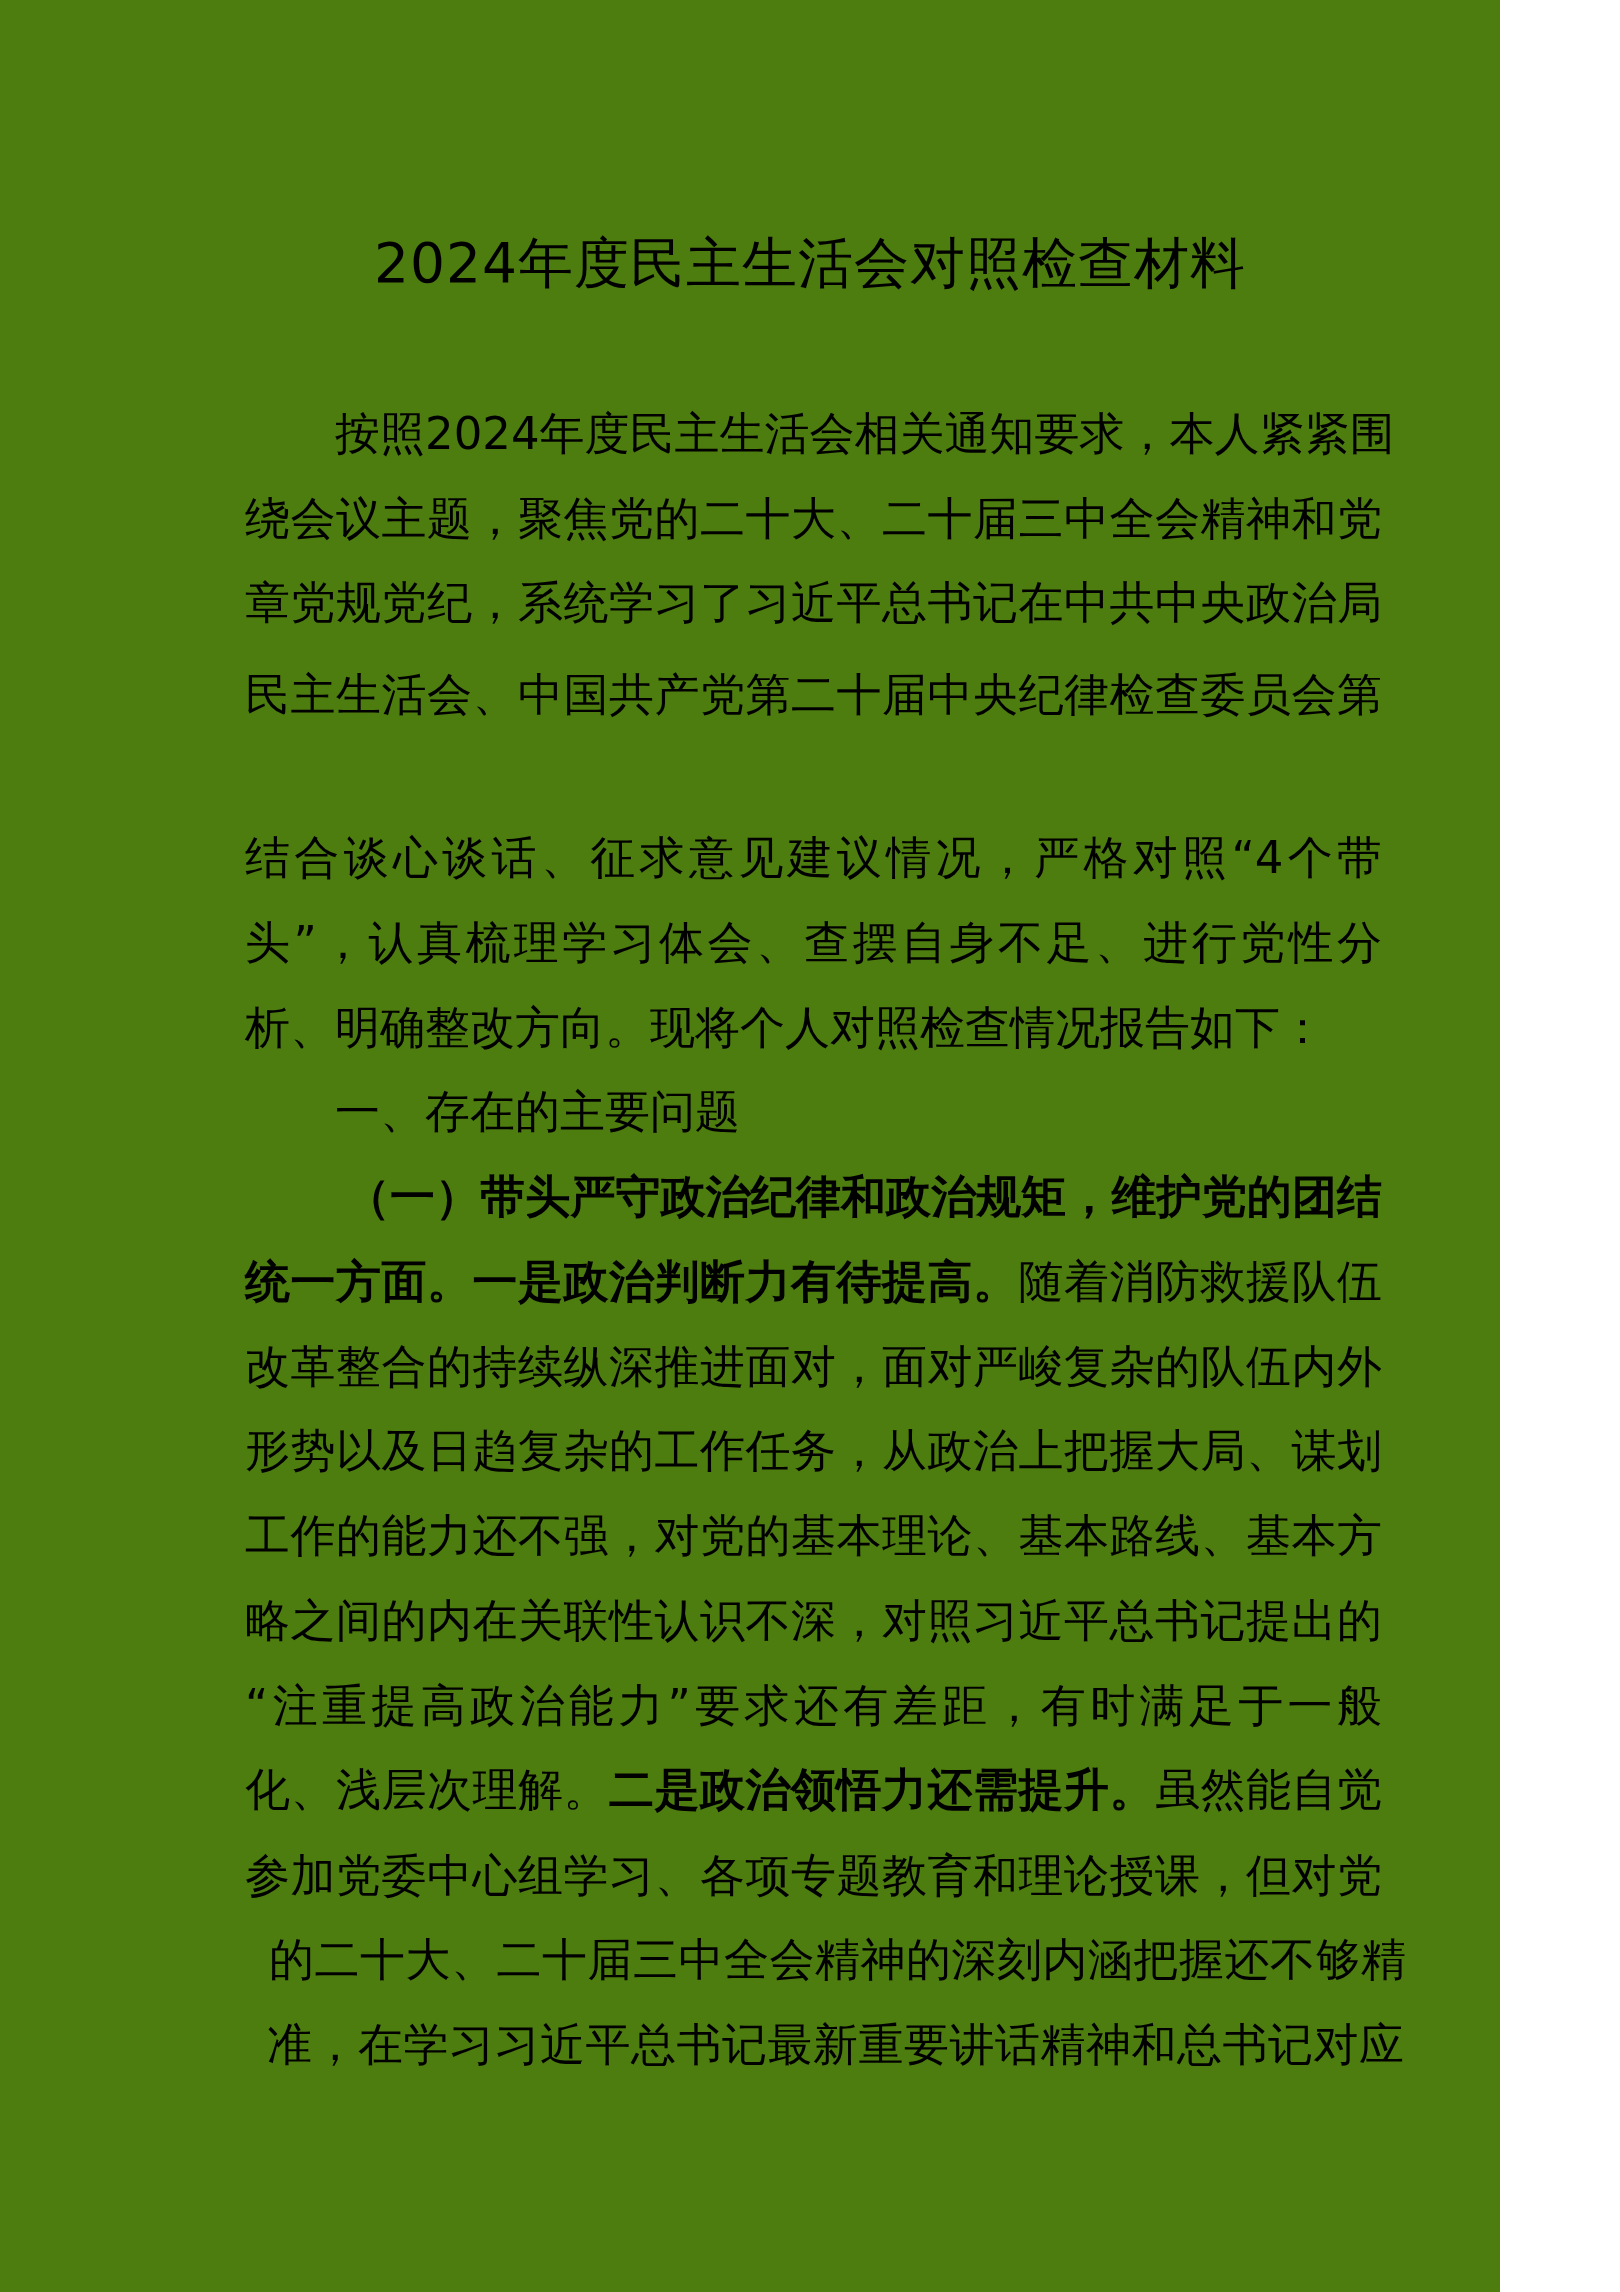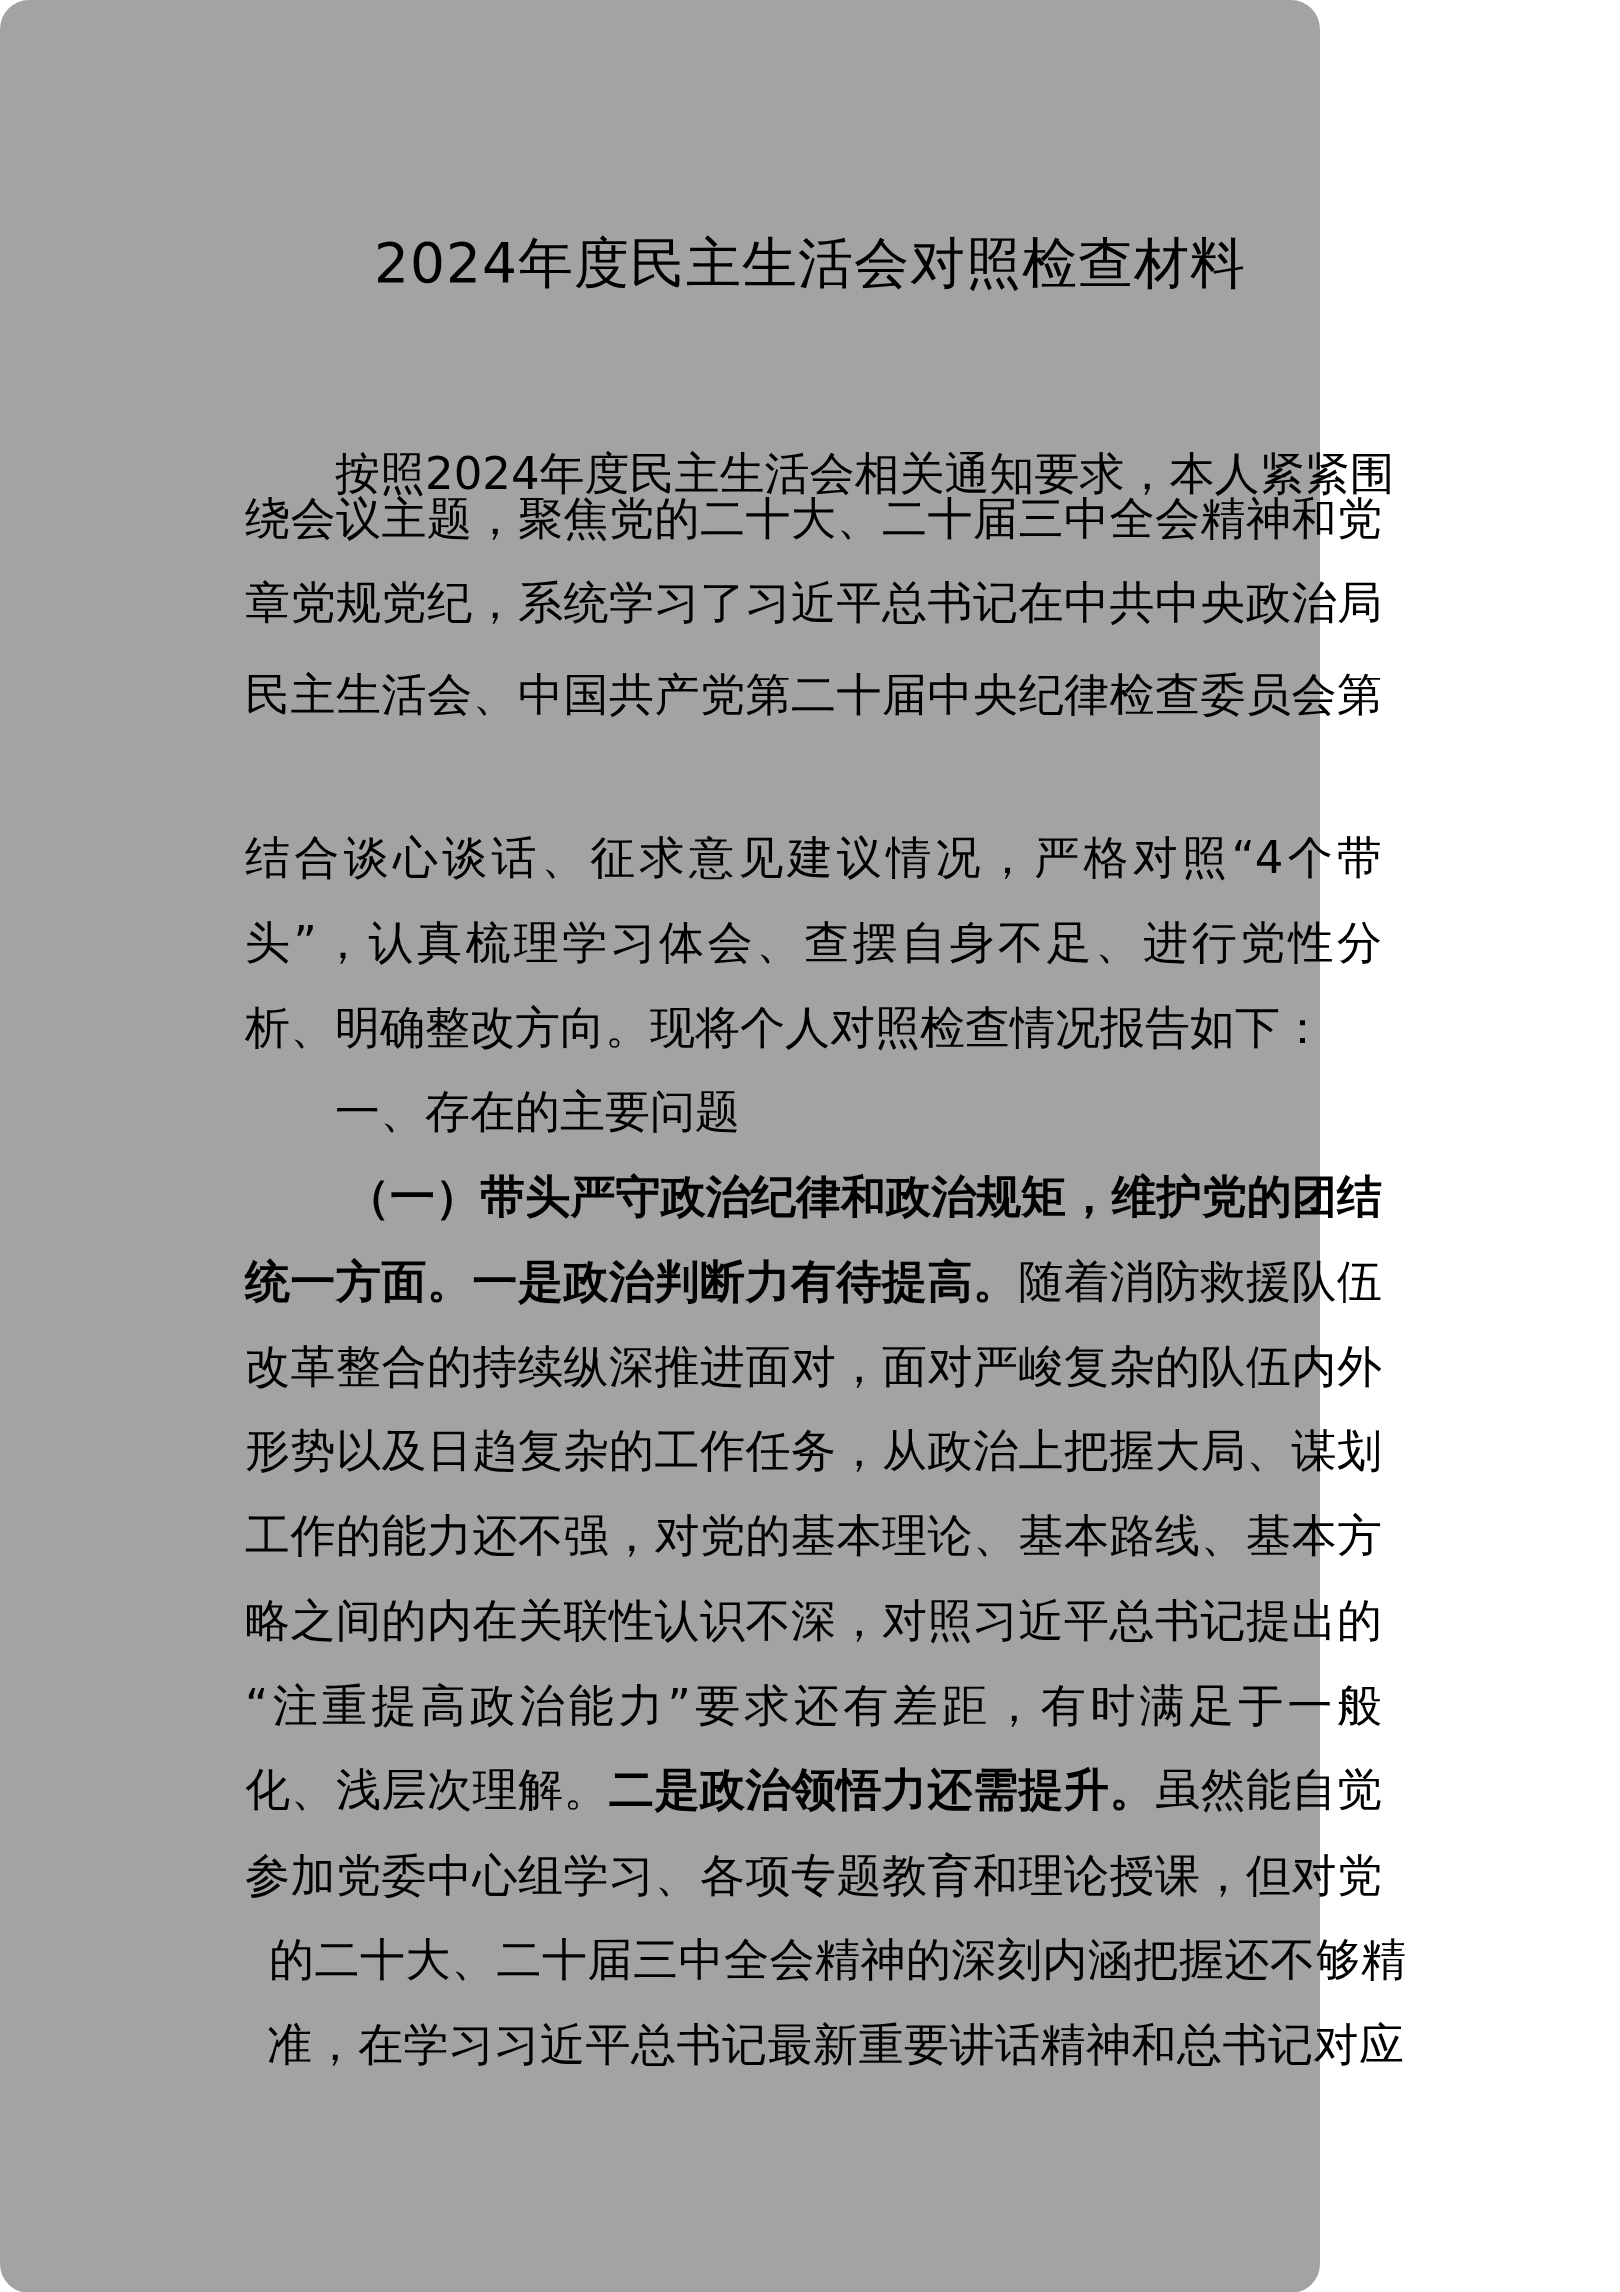--- a/index.html
+++ b/index.html
@@ -1,36 +1,36 @@
 <!DOCTYPE html>
 <html><head>
   <meta charset="utf-8">
   <style>
     html, body { margin: 0; padding: 0; background: #ffffff; }
     body { width: 1620px; height: 2293px; position: relative; overflow: hidden;
            font-family: "DejaVu Sans", "Liberation Sans", sans-serif; color: #000; }
-    .page { position: absolute; left: 0; top: 0; width: 1320px; height: 2293px; background: #a3a3a3; border-radius: 29px; }
+    .page { position: absolute; left: 0; top: 0; width: 1500px; height: 2293px; background: #4d7c0f; }
     .title { position: absolute; top: 227px; left: 0; width: 1620px; text-align: center;
              font-size: 55px; letter-spacing: 1px; font-weight: normal; }
     .line { position: absolute; left: 245px; width: 1137px; font-size: 45px; line-height: 59px;
             white-space: nowrap; text-align: justify; text-align-last: justify; }
     .line.last { text-align-last: left; }
     .line.indent1 { left: 335px; width: 1047px; }
     .line.indent-heading { left: 335px; text-align-last: left; }
     .line.indent-bold { left: 345px; width: 1037px; }
     b { font-weight: bold; }
   </style>
 </head>
 <body>
 
 <div class="page">
 
   <div class="title">2024年度民主生活会对照检查材料</div>
 
-  <div class="line indent1" style="top:404px;margin-top:40px;">按照2024年度民主生活会相关通知要求，本人紧紧围</div>
+  <div class="line indent1" style="top:404px;">按照2024年度民主生活会相关通知要求，本人紧紧围</div>
   <div class="line" style="top:489px;">绕会议主题，聚焦党的二十大、二十届三中全会精神和党</div>
   <div class="line" style="top:573px;">章党规党纪，系统学习了习近平总书记在中共中央政治局</div>
   <div class="line" style="top:665px;">民主生活会、中国共产党第二十届中央纪律检查委员会第</div>
   <div class="line" style="top:828px;">结合谈心谈话、征求意见建议情况，严格对照“4个带</div>
   <div class="line" style="top:913px;">头”，认真梳理学习体会、查摆自身不足、进行党性分</div>
   <div class="line last" style="top:998px;">析、明确整改方向。现将个人对照检查情况报告如下：</div>
 
   <div class="line indent-heading" style="top:1082px;">一、存在的主要问题</div>
 
   <div class="line indent-bold" style="top:1167px;"><b>（一）带头严守政治纪律和政治规矩，维护党的团结</b></div>

